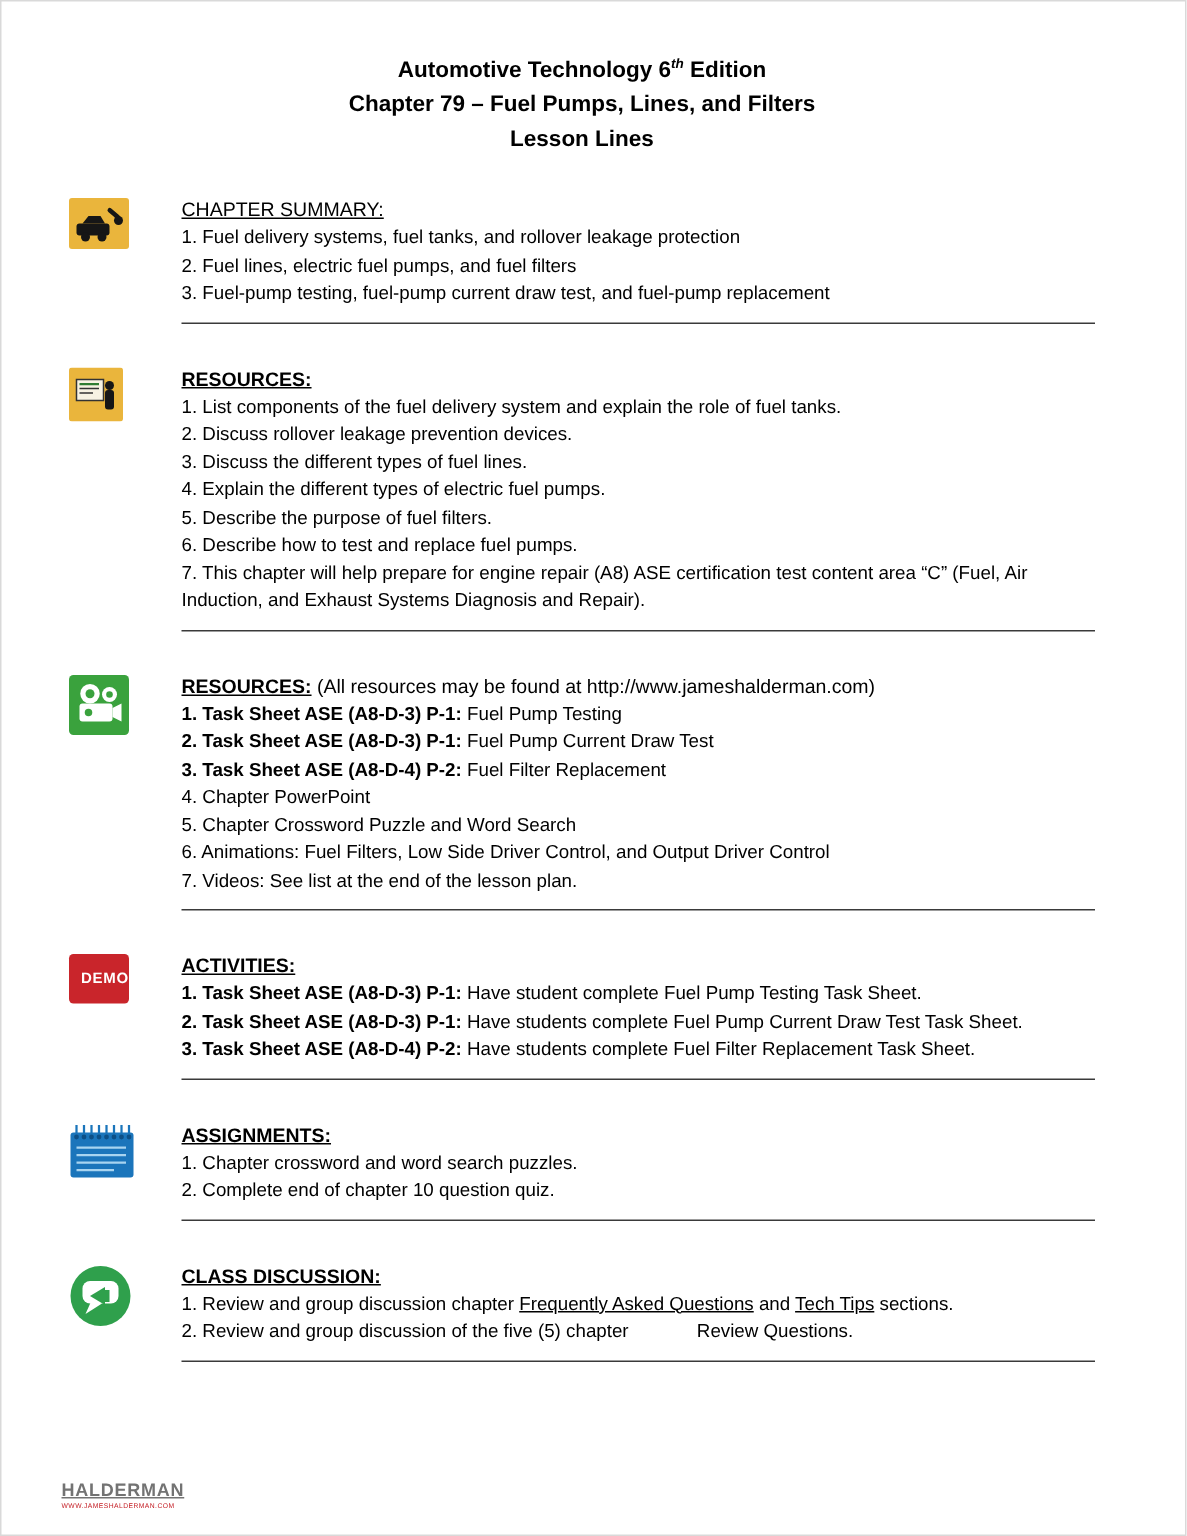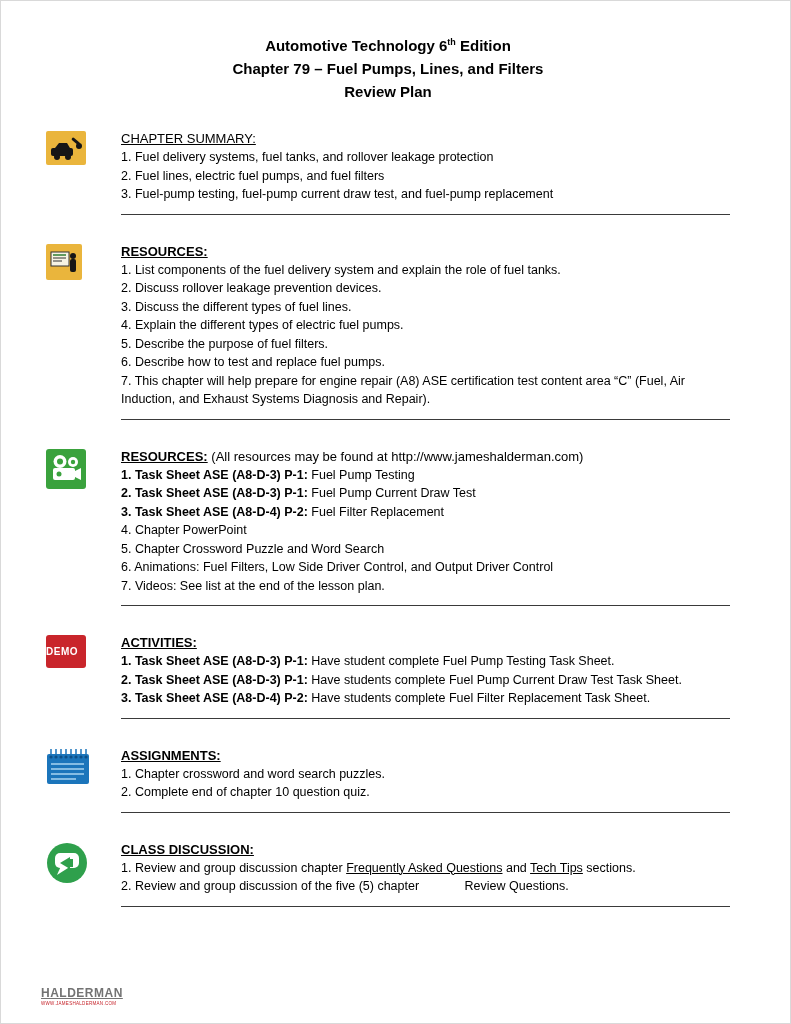--- a/index.html
+++ b/index.html
@@ -6,55 +6,55 @@
   body {
     width:791px; height:1024px;
     font-family:"Liberation Sans", sans-serif;
     color:#000; position:relative;
     box-sizing:border-box;
     border:1px solid #d9d9d9;
   }
   .page { padding:30px 60px 0 45px; box-sizing:border-box; }
 
   .doc-title { text-align:center; font-weight:bold; font-size:15px; line-height:23px; margin-bottom:26px; }
-  .doc-title sup { font-size:9px; }
+  .doc-title sup { font-size:9px;font-style:italic; }
 
   .section { display:flex; margin-bottom:27px; }
   .icon-col { flex:0 0 75px; width:75px; padding-top:2px; }
   .content-col { flex:1; min-width:0; }
 
   .sec-heading { font-size:13px; font-weight:normal; line-height:19px; margin:0; }
   .item { margin:0; font-size:12.5px; line-height:18.5px; }
   hr.sec-rule { border:none; border-top:1px solid #3a3a3a; margin:10px 0 0 0; }
 
   
   .icon { display:block; }
   .icon.demo {
     width:40px; height:33px; background:#C9252B; border-radius:3px;
-    display:flex; align-items:center; justify-content:flex-start;
+    display:flex; align-items:center; justify-content:flex-end;
     color:#fff; font-weight:bold; font-size:10px; letter-spacing:.5px;
   }
 
   .footer-logo { position:absolute; left:40px; bottom:16px; }
   .footer-logo .logo-text {
     color:#737373; font-weight:bold; font-size:12px; letter-spacing:.5px; line-height:16px;text-decoration:underline;
   }
   .footer-logo .logo-tagline {
     color:#C41E25; font-size:4.5px; letter-spacing:.3px; line-height:6px;
   }
 </style>
 </head>
 <body>
 
 <div class="page">
 
   <div class="doc-title">
     <div><span>Automotive Technology 6</span><sup>th</sup><span> Edition</span></div>
     <div>Chapter 79 – Fuel Pumps, Lines, and Filters</div>
-    <div>Review Plan</div>
+    <div>Lesson Lines</div>
   </div>
 
   <div class="section">
     <div class="icon-col">
       <svg class="icon" width="40" height="34" viewBox="0 0 40 34">
         <rect width="40" height="34" rx="2" fill="#EAB53C"></rect>
         <g fill="#161616">
           <rect x="5" y="17" width="22" height="8" rx="2"></rect>
           <path d="M9 17 l4 -5 h8 l3 5 z"></path>
           <circle cx="11" cy="26" r="3"></circle>

